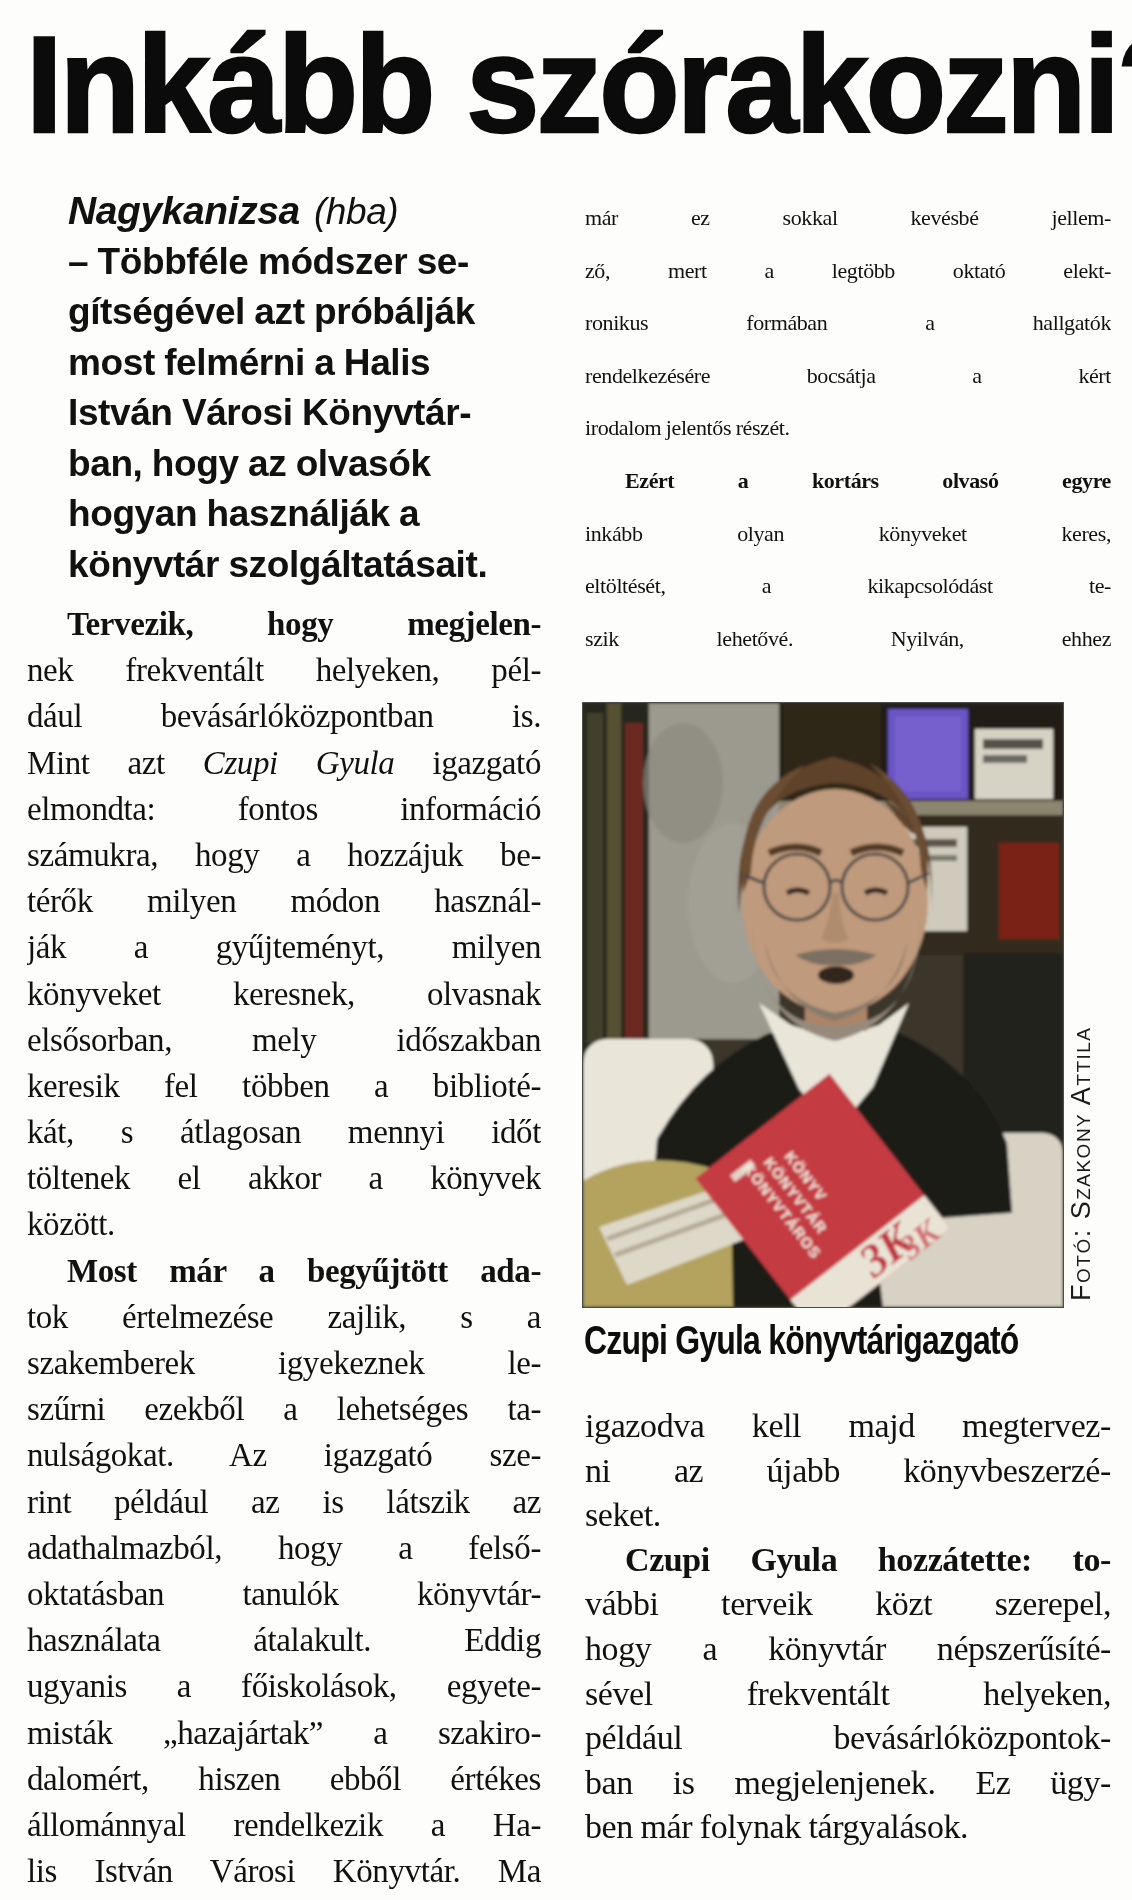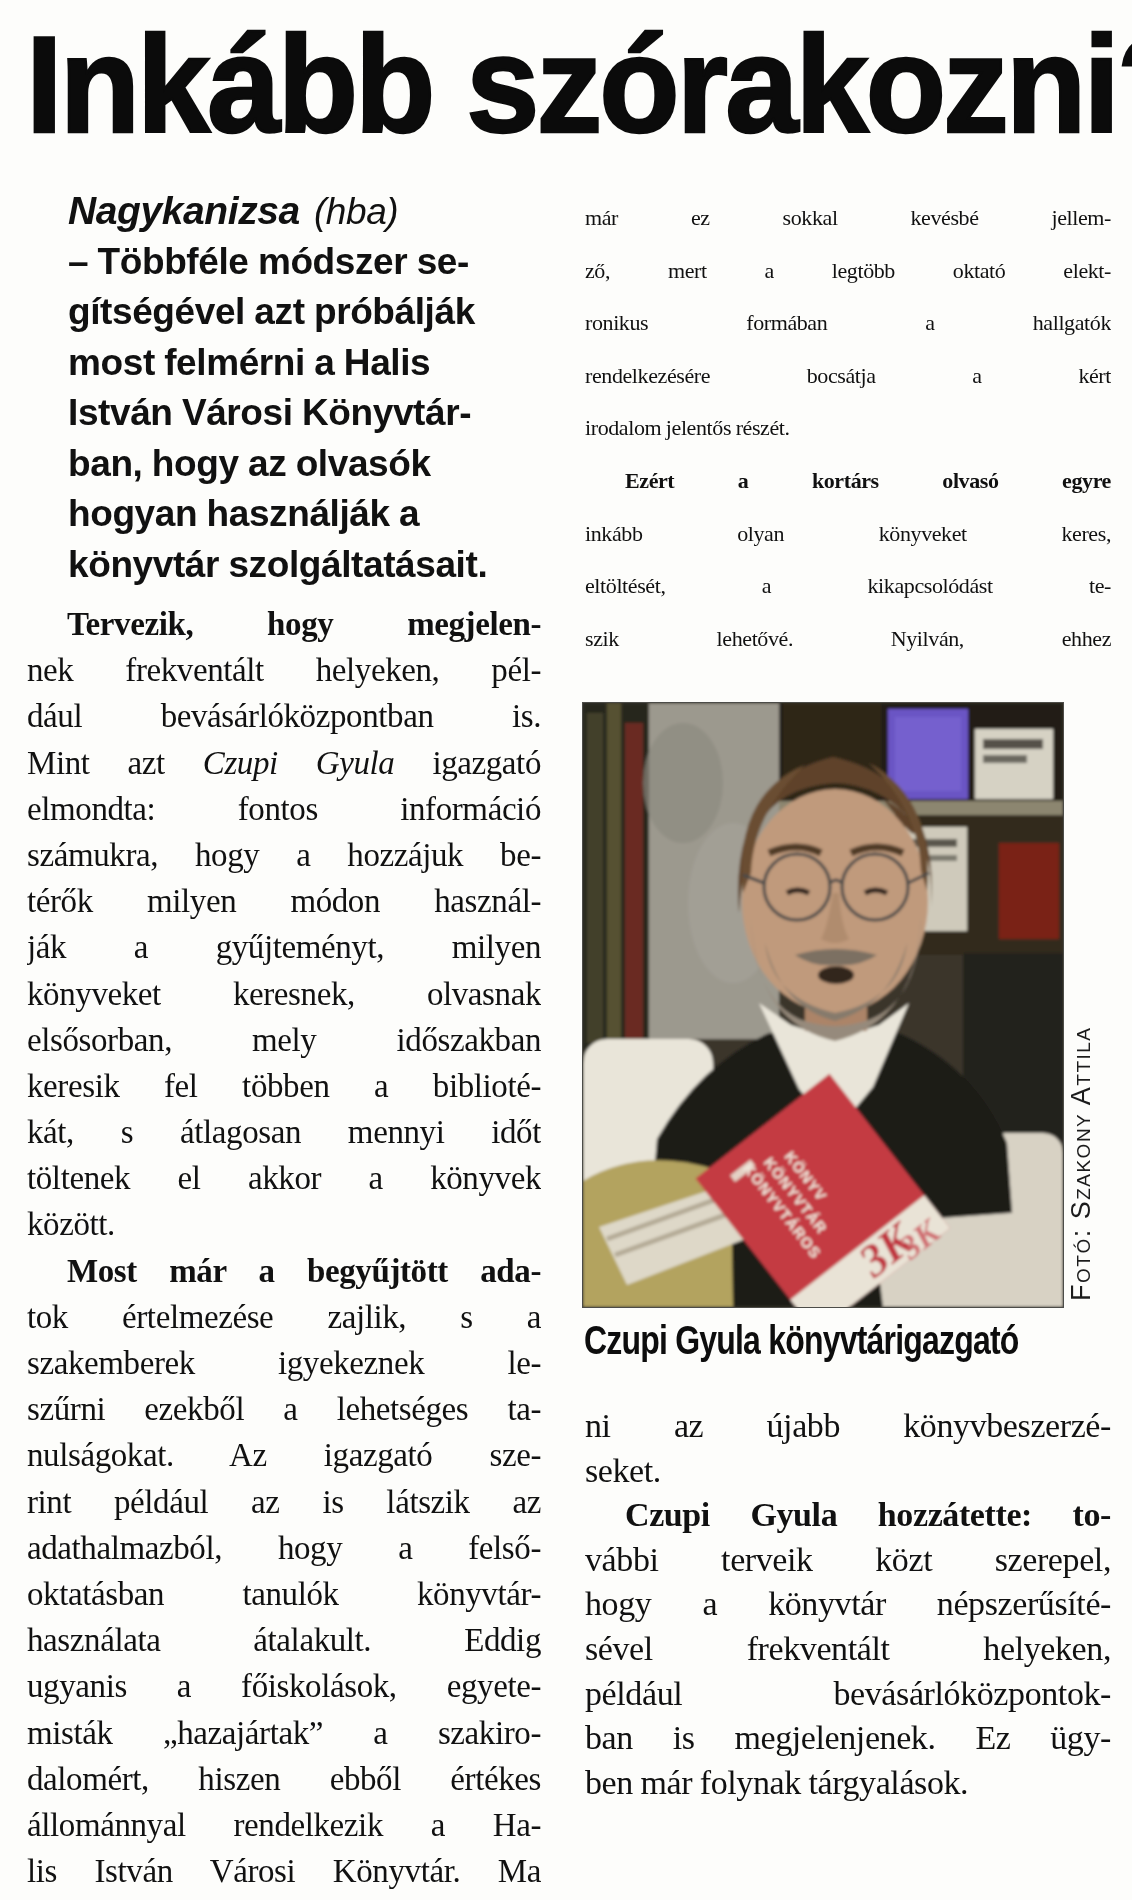--- a/index.html
+++ b/index.html
@@ -186,20 +186,21 @@
         </g>
       </g>
     </svg>
   </div>
 
   <div class="caption">Czupi Gyula könyvtárigazgató</div>
 
   <div class="credit">Fotó: Szakony Attila</div>
 
   <div class="body-right-bottom lines">
+      <div class="tl just">igazodva kell majd megtervez-</div>
       <div class="tl just">ni az újabb könyvbeszerzé-</div>
       <div class="tl">seket.</div>
       <div class="tl just ind">Czupi Gyula hozzátette: to-</div>
       <div class="tl just">vábbi terveik közt szerepel,</div>
       <div class="tl just">hogy a könyvtár népszerűsíté-</div>
       <div class="tl just">sével frekventált helyeken,</div>
       <div class="tl just">például bevásárlóközpontok-</div>
       <div class="tl just">ban is megjelenjenek. Ez ügy-</div>
       <div class="tl">ben már folynak tárgyalások.</div>
     </div>

